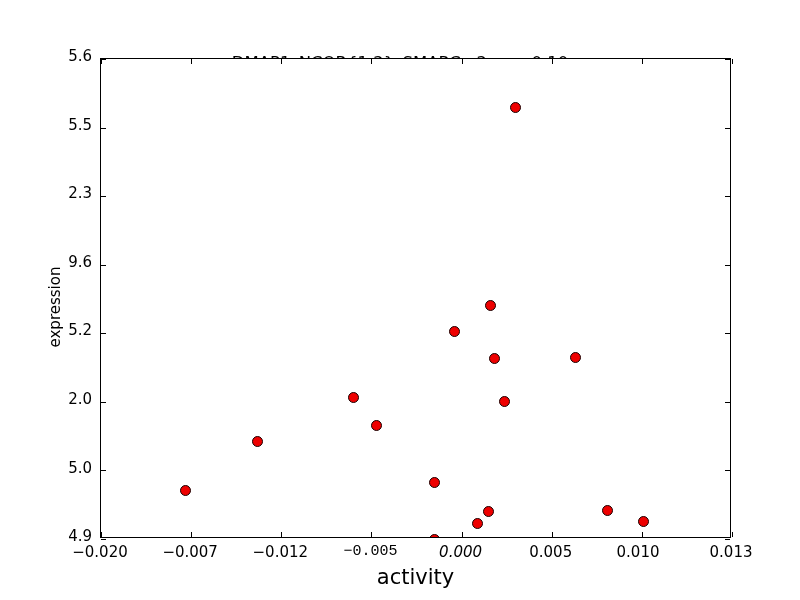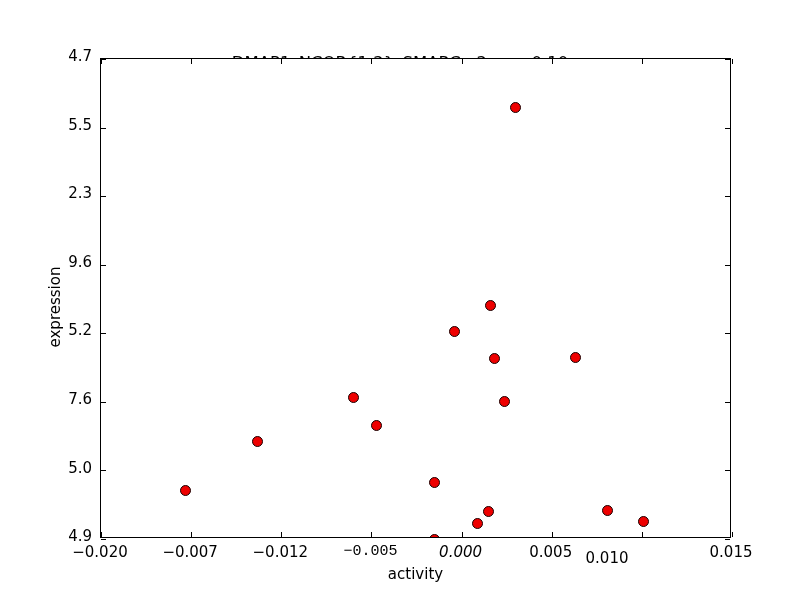--- a/index.html
+++ b/index.html
@@ -113,21 +113,21 @@
     top: -0.72em;
     display: block;
   }
   
   #xlabel {
     position: absolute;
     left: 100px;
     width: 631px;
     top: 565px;
     text-align: center;
-    font-size: 15px;
+    font-size: 21px;
     color: #000000;
   }
   #ylabel {
     position: absolute;
     left: -5px;
     top: 298px;
     width: 120px;
     text-align: center;
     transform: rotate(-90deg);
     transform-origin: center center;
@@ -200,46 +200,46 @@
       </div>
   </div>
 
   <div id="xticklabels-layer">
       <div class="xticklabel" style="left: 100px;">−0.020</div>
       <div class="xticklabel" style="left: 190.143px;">−0.007</div>
       <div class="xticklabel" style="left: 280.286px;">−0.012</div>
       <div class="xticklabel" style="left: 370.429px; font-family: Liberation Mono, monospace;">−0.005</div>
       <div class="xticklabel" style="left: 460.571px; font-style: italic;">0.000</div>
       <div class="xticklabel" style="left: 550.714px;">0.005</div>
-      <div class="xticklabel" style="left: 607px; margin-top: 6px;">0.010</div>
-      <div class="xticklabel" style="left: 731px;">0.015</div>
+      <div class="xticklabel" style="left: 638px;">0.010</div>
+      <div class="xticklabel" style="left: 731px;">0.013</div>
     </div>
   <div id="yticklabels-layer">
       <div class="yticklabel" style="top: 538px;">
         <span>4.9</span>
       </div>
       <div class="yticklabel" style="top: 469.429px;">
         <span>5.0</span>
       </div>
       <div class="yticklabel" style="top: 400.857px;">
-        <span>7.6</span>
+        <span>2.0</span>
       </div>
       <div class="yticklabel" style="top: 332.286px;">
         <span>5.2</span>
       </div>
       <div class="yticklabel" style="top: 263.714px;">
         <span>9.6</span>
       </div>
       <div class="yticklabel" style="top: 195.143px;">
         <span>2.3</span>
       </div>
       <div class="yticklabel" style="top: 126.571px;">
         <span>5.5</span>
       </div>
       <div class="yticklabel" style="top: 58px;">
-        <span>4.7</span>
+        <span>5.6</span>
       </div>
     </div>
 
   <div id="xlabel">activity</div>
   <div id="ylabel">expression</div>
 
 </div>
 
 </body></html>

